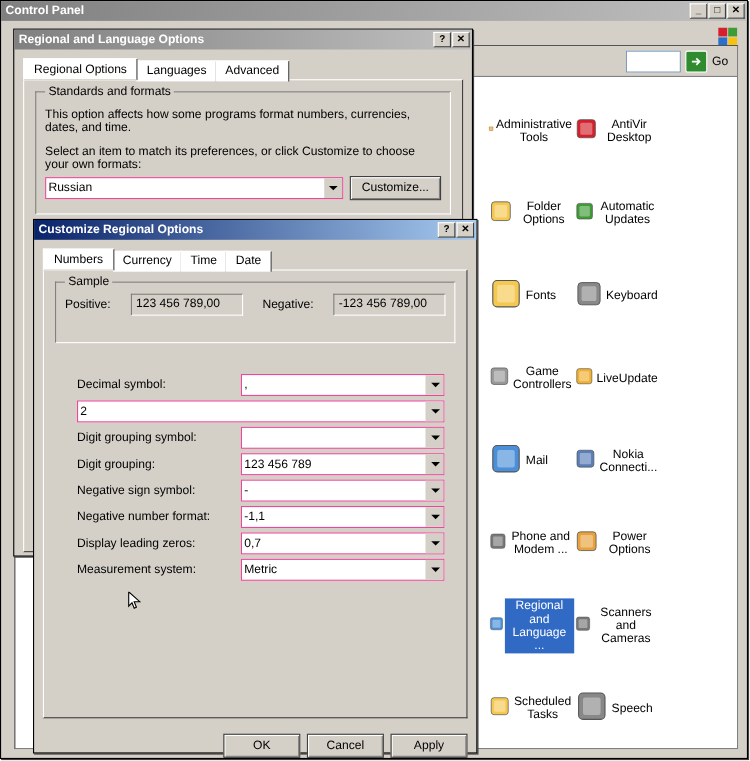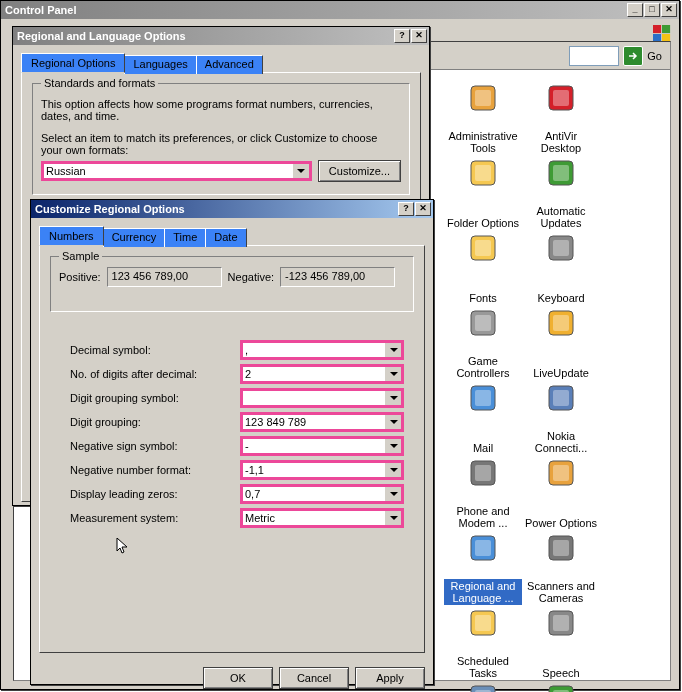--- a/index.html
+++ b/index.html
@@ -9,43 +9,43 @@
 .titlebar { height: 18px; background: linear-gradient(to right, #0a246a, #a6caf0); color: #fff; display: flex; align-items: center; padding: 0 2px; font-weight: bold; }
 .titlebar.inactive { background: linear-gradient(to right, #808080, #c0c0c0); }
 .titlebar .title { flex: 1; padding-left: 2px; }
 .titlebar .tbtn { width: 16px; height: 14px; background: #d4d0c8; border: 1px solid #fff; border-right-color: #404040; border-bottom-color: #404040; margin-left: 1px; text-align: center; line-height: 10px; color: #000; font-family: Arial; font-size: 9px; cursor: pointer; }
 
 .cp-body { position: absolute; left: 12px; top: 40px; right: 8px; bottom: 8px; background: #fff; border: 1px solid #808080; border-left-color: #404040; border-top-color: #404040; }
 .toolbar { height: 28px; background: #d4d0c8; border-bottom: 1px solid #808080; display: flex; align-items: center; justify-content: flex-end; padding-right: 8px; gap: 4px; }
 .addr { width: 50px; height: 20px; background: #fff; border: 1px solid #7f9db9; }
 .go-btn { width: 20px; height: 20px; background: #2e8b2e; border: 1px solid #fff; border-radius: 2px; display: flex; align-items: center; justify-content: center; color: #fff; }
 .icon-grid { display: flex; flex-wrap: wrap; padding: 10px 0 0 0; gap: 0; align-content: flex-start; }
-.cp-item { width: 78px; height: 75px; display: flex; flex-direction: column; align-items: center; text-align: center; cursor: pointer; padding-top: 2px; justify-content: space-between; }
+.cp-item { width: 78px; height: 75px; display: flex; align-items: center; text-align: center; cursor: pointer; padding-top: 2px; }
 .cp-item.selected .lbl { background: #316ac5; color: #fff; }
 .cp-item .ic { width: 32px; height: 32px; margin-bottom: 3px; }
 .cp-item .lbl { font-size: 11px; line-height: 12px; padding: 1px 2px; }
 .flag { position: absolute; right: 6px; top: 24px; width: 22px; height: 18px; }
 
 .dlg { background: #d4d0c8; }
 .tabs { display: flex; margin: 8px 0 0 8px; }
-.tab { background: #3b82f6; border: 1px solid #fff; border-right-color: #404040; border-bottom: none; padding: 2px 8px; margin-right: -1px; position: relative; cursor: pointer; }
+.tab { background: #ffffff; border: 1px solid #fff; border-right-color: #404040; border-bottom: none; padding: 2px 8px; margin-right: -1px; position: relative; cursor: pointer; }
 .tab.active { border-bottom: 1px solid #d4d0c8; z-index: 2; margin-bottom: -1px; padding: 3px 9px; }
 .tab.inactive { top: 2px; }
 .tabbody { margin: 0 8px 8px 8px; border: 1px solid #fff; border-left-color: #fff; border-top-color: #fff; border-right-color: #404040; border-bottom-color: #404040; padding: 10px; background: #d4d0c8; }
 .groupbox { border: 1px solid #808080; border-right-color: #fff; border-bottom-color: #fff; padding: 10px 8px 8px 8px; margin-bottom: 8px; position: relative; }
 .groupbox .legend { position: absolute; top: -7px; left: 8px; background: #d4d0c8; padding: 0 3px; }
 .line { margin: 4px 0; }
-.combo { background: #fff; border: 3px solid #ec4899; height: 20px; display: flex; align-items: center; padding: 0 2px; position: relative; }
+.combo { background: #fff; border: 1px solid #ec4899; height: 20px; display: flex; align-items: center; padding: 0 2px; position: relative; }
 .combo .arrow { position: absolute; right: 0; top: 0; bottom: 0; width: 16px; background: #d4d0c8; border-left: 1px solid #d4d0c8; display: flex; align-items: center; justify-content: center; }
 .combo .arrow::after { content: ""; border: 4px solid transparent; border-top-color: #000; margin-top: 3px; }
 .btn { background: #d4d0c8; border: 1px solid #404040; box-shadow: inset 1px 1px 0 #fff, inset -1px -1px 0 #808080; padding: 2px 10px; min-width: 70px; height: 22px; cursor: pointer; text-align: center; }
 .row { display: flex; align-items: center; margin: 4px 0; }
-.row .lab { width: 170px; }
+.row .lab { width: 149px; }
 .row .combo { flex: 1; }
-.sample-row { display: flex; align-items: center; gap: 6px; }
+.sample-row { display: flex; align-items: center; gap: 18px; }
 .sample-row .ro { background: #d4d0c8; border: 1px solid #808080; border-right-color: #fff; border-bottom-color: #fff; padding: 2px 4px; width: 115px; height: 20px; }
 .dlg-buttons { display: flex; justify-content: flex-end; gap: 6px; padding: 6px 8px; }
 
 .cursor { position: absolute; width: 14px; height: 18px; pointer-events: none; }
 </style>
 </head>
 <body>
 
 <div class="window" style="left:0;top:0;width:680px;height:690px;">
   <div class="titlebar inactive">
@@ -250,37 +250,36 @@
     </div>
     <div id="fields" style="margin:28px 10px 0 20px;">
         <div class="row">
           <span class="lab">Decimal symbol:</span>
           <div class="combo">
             <span>,</span>
             <span class="arrow"></span>
           </div>
         </div>
         <div class="row">
-          <span class="lab">No. of digits after decimal:</span>
           <div class="combo">
             <span>2</span>
             <span class="arrow"></span>
           </div>
         </div>
         <div class="row">
           <span class="lab">Digit grouping symbol:</span>
           <div class="combo">
             <span></span>
             <span class="arrow"></span>
           </div>
         </div>
         <div class="row">
           <span class="lab">Digit grouping:</span>
           <div class="combo">
-            <span>123 849 789</span>
+            <span>123 456 789</span>
             <span class="arrow"></span>
           </div>
         </div>
         <div class="row">
           <span class="lab">Negative sign symbol:</span>
           <div class="combo">
             <span>-</span>
             <span class="arrow"></span>
           </div>
         </div>

